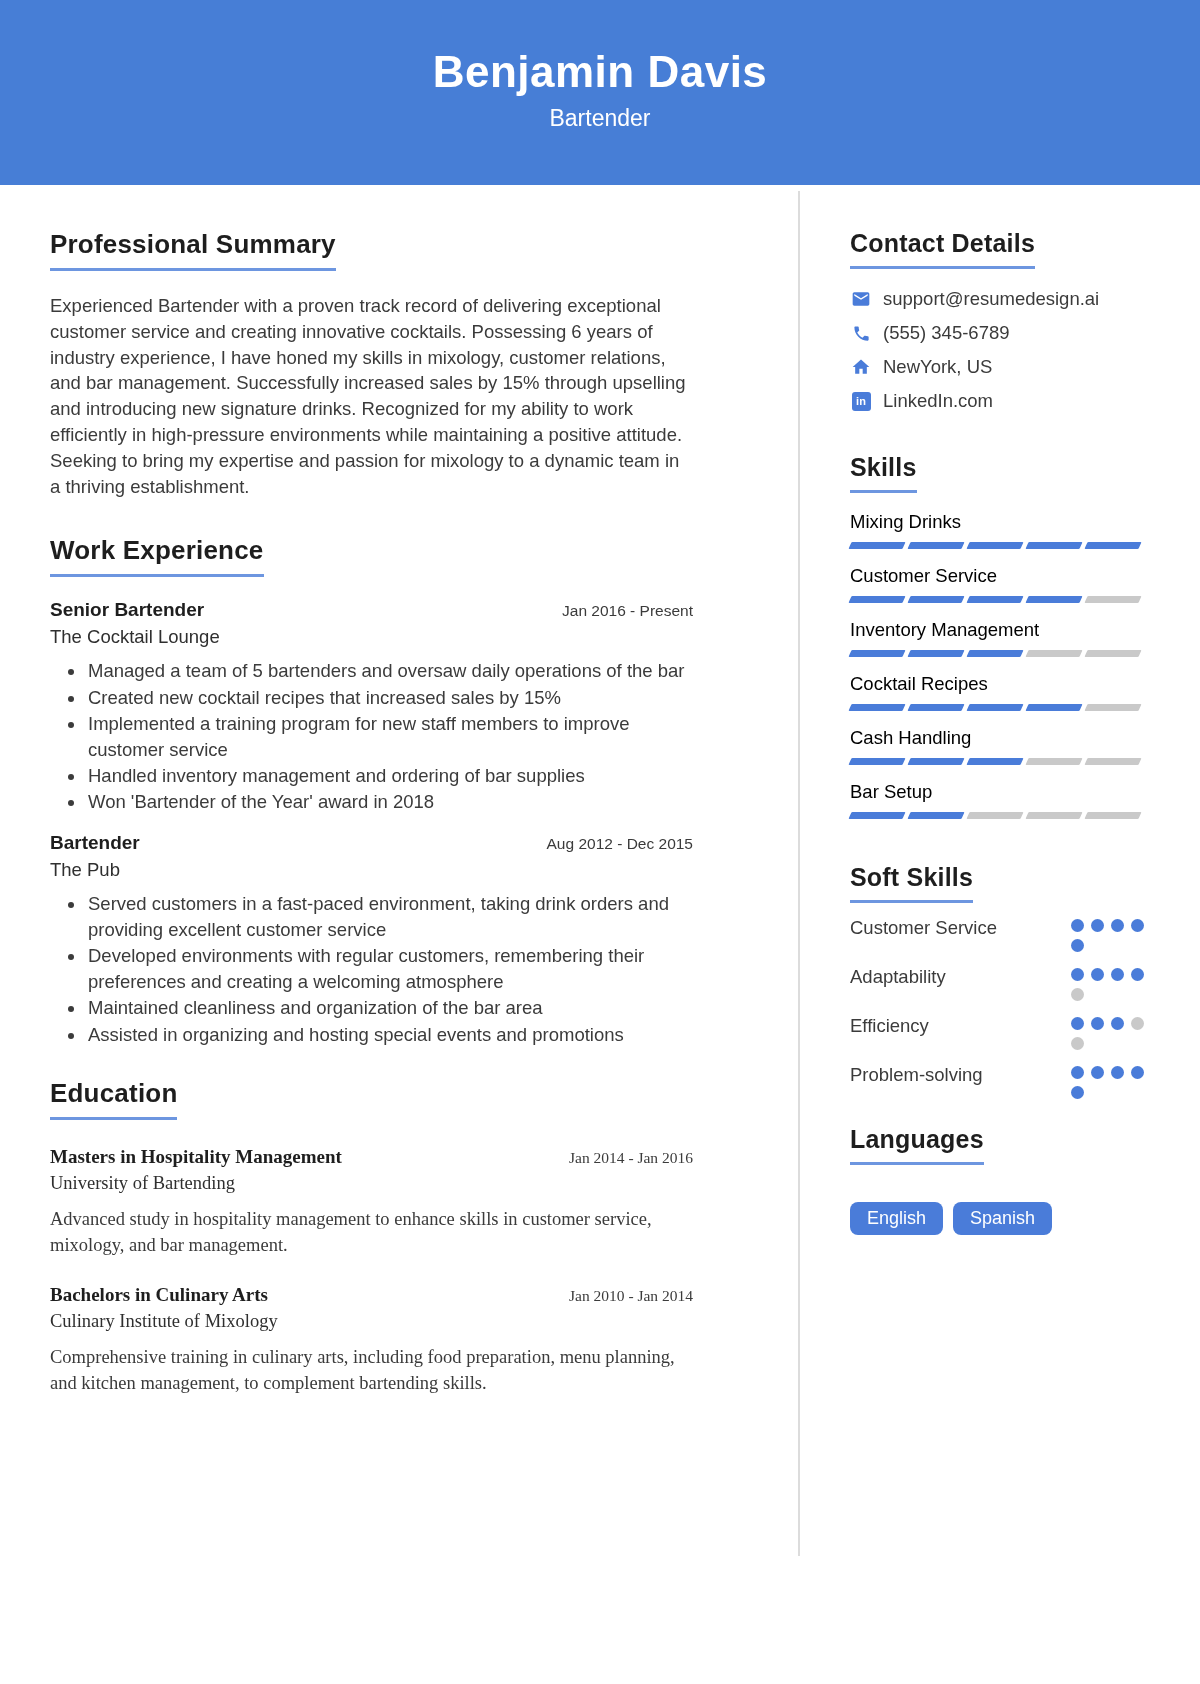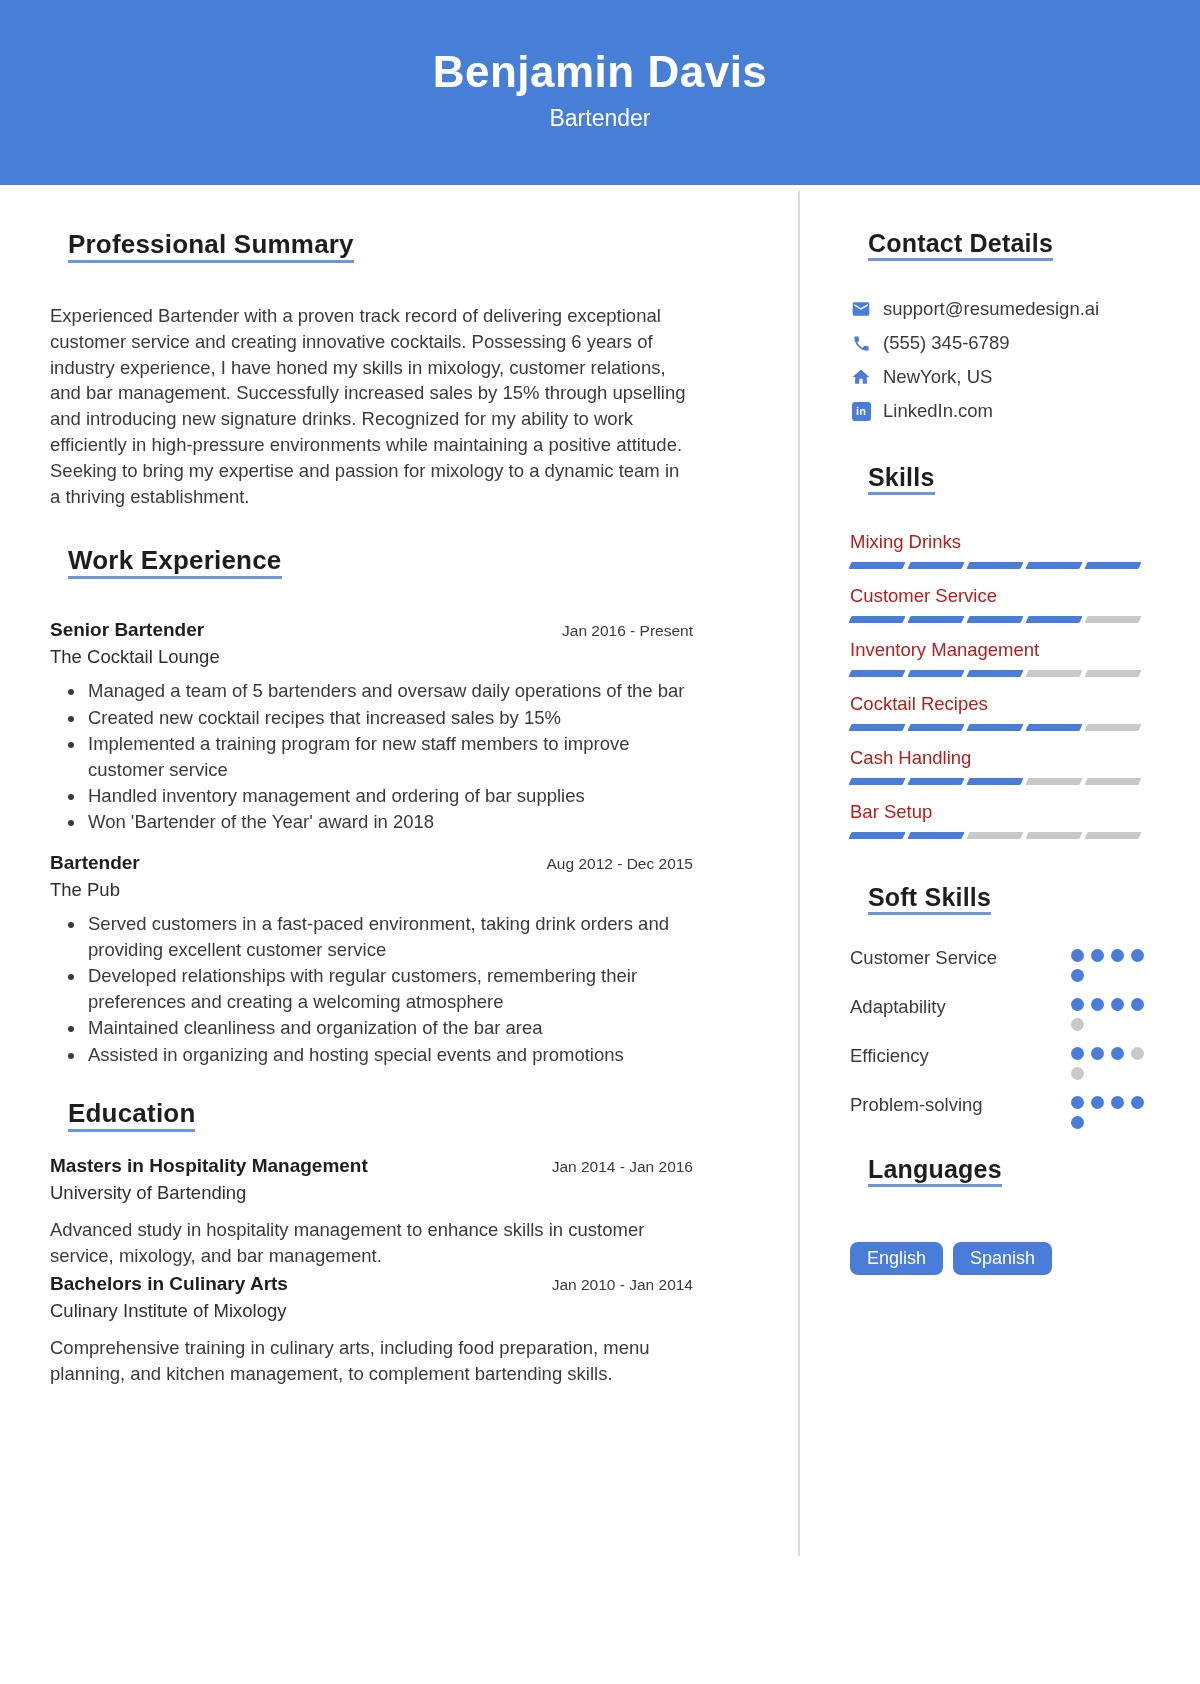--- a/index.html
+++ b/index.html
@@ -11,53 +11,53 @@
   .hdr h1{margin:0;color:#ffffff;font-size:44px;font-weight:700;letter-spacing:0.5px;}
   .hdr .sub{margin-top:8px;color:#ffffff;font-size:23px;font-weight:400;}
 
   
   .content{display:flex;align-items:flex-start;}
   .main{width:643px;margin-left:50px;}
   .vdiv{width:2px;height:1365px;background:#dcdcdc;margin-left:105px;margin-top:6px;}
   .sidebar{width:294px;margin-left:50px;}
 
   
-  h2{display:inline-block;margin:18px;font-size:26px;font-weight:700;color:#1e1e1e;border-bottom:3px solid #6d96e0;letter-spacing:0.2px;}
+  h2{display:inline-block;margin:0;font-size:26px;font-weight:700;color:#1e1e1e;padding-bottom:8px;border-bottom:3px solid #6d96e0;letter-spacing:0.2px;}
   .sidebar h2{font-size:25px;}
 
   
   .sec-summary h2{margin-top:44px;}
   .summary-text{margin:22px 0 0;font-size:18.5px;line-height:25.8px;color:#3b3b3b;}
   .sec-exp h2{margin-top:36px;}
   .job{margin-top:22px;}
   .job + .job{margin-top:16px;}
   .job-head{display:flex;justify-content:space-between;align-items:flex-start;gap:38px;}
   .job-title{font-size:19px;font-weight:700;color:#1e1e1e;}
   .date{font-size:15.5px;color:#3b3b3b;white-space:nowrap;margin-top:3px;}
   .company{font-size:18.5px;color:#2f2f2f;margin-top:5px;}
   ul.bullets{margin:10px 0 0;padding-left:36px;}
   ul.bullets li{font-size:18.5px;line-height:26.2px;color:#3b3b3b;padding-left:2px;}
   .sec-edu h2{margin-top:30px;}
-  .degree{margin-top:5px;}
+  .degree{margin-top:26px;font-family:Liberation Serif, serif;}
   .degree .desc{margin:13px 0 0;font-size:18.5px;line-height:25.8px;color:#3b3b3b;}
 
   
   .sec-contact h2{margin-top:44px;}
   .c-list{margin-top:19px;}
   .c-row{display:flex;align-items:center;margin-top:12px;}
   .c-row:first-child{margin-top:0;}
   .c-icon{width:22px;height:20px;display:inline-flex;align-items:center;justify-content:center;flex:0 0 auto;}
   .c-icon svg{display:block;}
   .li-badge{display:inline-block;width:19px;height:19px;background:#4a7cd9;color:#fff;border-radius:3px;font-size:11px;font-weight:700;text-align:center;line-height:19px;}
   .c-text{margin-left:11px;font-size:18.5px;color:#3b3b3b;}
 
   .sec-skills h2{margin-top:41px;}
   .skill{margin-top:16px;}
   .skill:first-of-type{margin-top:18px;}
-  .s-label{font-size:18.5px;color:#b91c1c;}
+  .s-label{font-size:18.5px;color:#000000;}
   .s-bar{display:flex;gap:5px;margin-top:9px;}
   .seg{width:54px;height:7px;transform:skewX(-24deg);border-radius:1px;}
   .seg.on{background:#4a7cd9;}
   .seg.off{background:#c9c9c9;}
 
   .sec-soft h2{margin-top:44px;}
   .soft-list{margin-top:8px;}
   .soft-row{display:flex;justify-content:space-between;margin-top:12px;}
   .soft-label{font-size:18.5px;color:#3b3b3b;max-width:150px;line-height:25px;}
   .dots{display:flex;flex-wrap:wrap;gap:7px;width:73px;align-content:flex-start;margin-top:4px;}
@@ -105,21 +105,21 @@
               </ul>
             </div>
             <div class="job">
               <div class="job-head">
                 <span class="job-title">Bartender</span>
                 <span class="date">Aug 2012 - Dec 2015</span>
               </div>
               <div class="company">The Pub</div>
               <ul class="bullets">
                 <li>Served customers in a fast-paced environment, taking drink orders and providing excellent customer service</li>
-                <li>Developed relationships with regular customers, remembering their preferences and creating a welcoming atmosphere</li>
+                <li>Developed environments with regular customers, remembering their preferences and creating a welcoming atmosphere</li>
                 <li>Maintained cleanliness and organization of the bar area</li>
                 <li>Assisted in organizing and hosting special events and promotions</li>
               </ul>
             </div>
           </div>
       </section>
 
       <section class="sec-edu">
         <h2>Education</h2>
         <div id="degrees">

